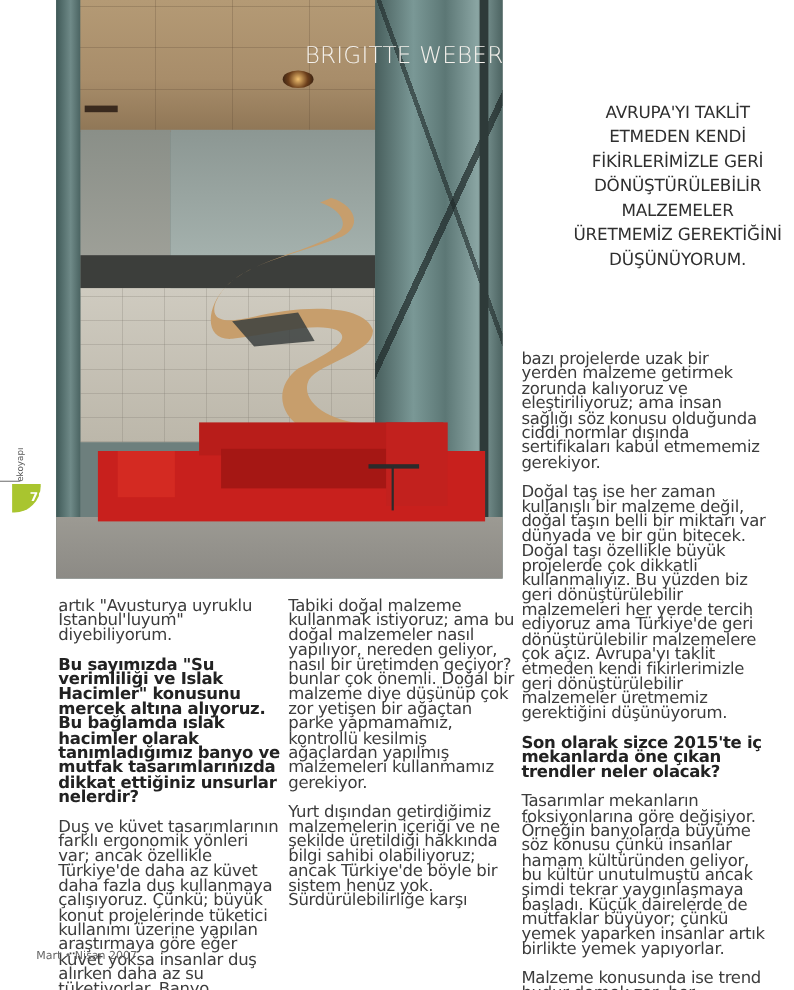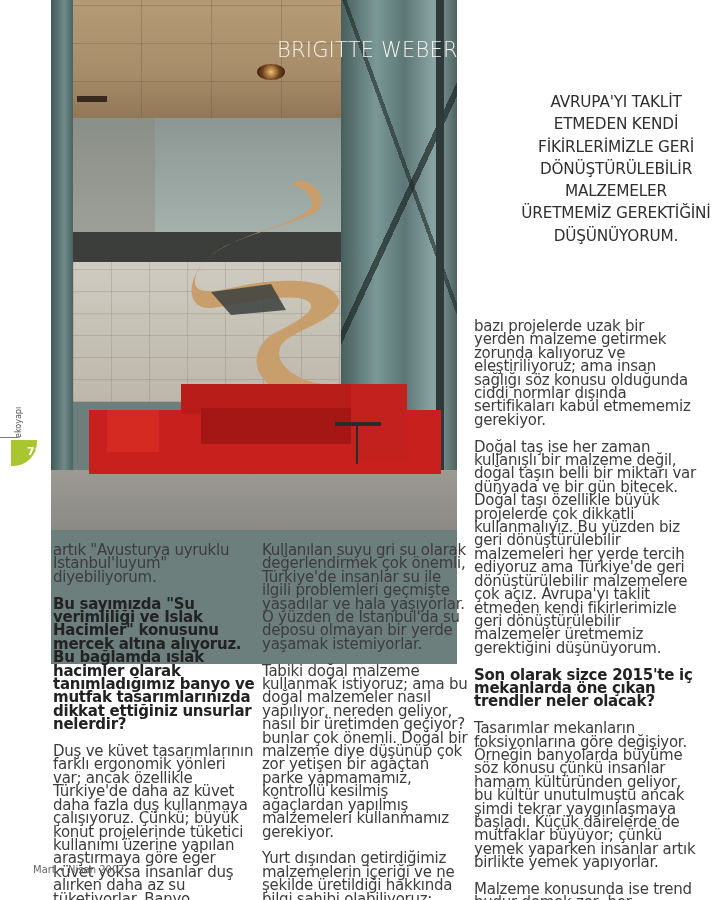--- a/index.html
+++ b/index.html
@@ -1,21 +1,21 @@
 <!DOCTYPE html>
 <html><head>
 <meta charset="utf-8">
 <style>
   * { margin: 0; padding: 0; box-sizing: border-box; }
   html, body { width: 722px; height: 900px; background: #ffffff; overflow: hidden; }
   body { position: relative; font-family: "DejaVu Sans", "Liberation Sans", sans-serif; color: #3a3a3a; }
 
   
   .photo {
-    position: absolute; left: 51px; top: 0; width: 406px; height: 664px;
+    position: absolute; left: 51px; top: 0; width: 406px; height: 526px;
     overflow: hidden; background: #6d7f7d;
   }
   .photo .layer { position: absolute; }
   .ceiling { left: 20px; top: 0; width: 290px; height: 120px;
     background: linear-gradient(180deg, #b49a75 0%, #a88d6a 60%, #8f7656 100%); }
   .ceiling-lines { left: 20px; top: 0; width: 290px; height: 120px;
     background:
       repeating-linear-gradient(90deg, rgba(90,70,50,0.25) 0 1px, transparent 1px 70px),
       repeating-linear-gradient(0deg, rgba(90,70,50,0.25) 0 1px, transparent 1px 38px); }
   .lamp { left: 206px; top: 64px; width: 28px; height: 16px; border-radius: 50%;
@@ -130,21 +130,20 @@
 
 <div class="pull-quote">AVRUPA'YI TAKLİT ETMEDEN KENDİ FİKİRLERİMİZLE GERİ DÖNÜŞTÜRÜLEBİLİR MALZEMELER ÜRETMEMİZ GEREKTİĞİNİ DÜŞÜNÜYORUM.</div>
 
 <div class="col col1">
   <p>artık "Avusturya uyruklu İstanbul'luyum" diyebiliyorum.</p>
   <p class="q">Bu sayımızda "Su verimliliği ve Islak Hacimler" konusunu mercek altına alıyoruz. Bu bağlamda ıslak hacimler olarak tanımladığımız banyo ve mutfak tasarımlarınızda dikkat ettiğiniz unsurlar nelerdir?</p>
   <p>Duş ve küvet tasarımlarının farklı ergonomik yönleri var; ancak özellikle Türkiye'de daha az küvet daha fazla duş kullanmaya çalışıyoruz. Çünkü; büyük konut projelerinde tüketici kullanımı üzerine yapılan araştırmaya göre eğer küvet yoksa insanlar duş alırken daha az su tüketiyorlar. Banyo bataryalarında ise batarya üreticileri çeşitli yöntemler geliştirdiler, aynı su basıncıyla saniyede daha az su akışı sağlıyorlar. Konfordan ödün vermeden su tüketimini azaltmamız gerekiyor ve kullandığımız suyun nereden gelip nereye gittiğine de önem vermemiz gerekiyor.</p>
 </div>
 
 <div class="col col2">
-  <p>Kullanılan suyu gri su olarak değerlendirmek çok önemli, Türkiye'de insanlar su ile ilgili problemleri geçmişte yaşadılar ve hala yaşıyorlar. O yüzden de İstanbul'da su deposu olmayan bir yerde yaşamak istemiyorlar.</p>
   <p>Tabiki doğal malzeme kullanmak istiyoruz; ama bu doğal malzemeler nasıl yapılıyor, nereden geliyor, nasıl bir üretimden geçiyor? bunlar çok önemli. Doğal bir malzeme diye düşünüp çok zor yetişen bir ağaçtan parke yapmamamız, kontrollü kesilmiş ağaçlardan yapılmış malzemeleri kullanmamız gerekiyor.</p>
   <p>Yurt dışından getirdiğimiz malzemelerin içeriği ve ne şekilde üretildiği  hakkında bilgi sahibi olabiliyoruz; ancak Türkiye'de böyle bir sistem henüz yok. Sürdürülebilirliğe karşı</p>
 </div>
 
 <div class="col col3">
   <p>bazı projelerde uzak bir yerden malzeme getirmek zorunda kalıyoruz ve eleştiriliyoruz; ama insan sağlığı söz konusu olduğunda ciddi normlar dışında sertifikaları kabul etmememiz gerekiyor.</p>
   <p>Doğal taş ise her zaman kullanışlı bir malzeme değil, doğal taşın belli bir miktarı var dünyada ve bir gün bitecek. Doğal taşı özellikle büyük projelerde çok dikkatli kullanmalıyız. Bu yüzden biz geri dönüştürülebilir malzemeleri her yerde tercih ediyoruz ama Türkiye'de geri dönüştürülebilir malzemelere çok açız. Avrupa'yı taklit etmeden kendi fikirlerimizle geri dönüştürülebilir malzemeler üretmemiz gerektiğini düşünüyorum.</p>
   <p class="q">Son olarak sizce 2015'te iç mekanlarda öne çıkan trendler neler olacak?</p>
   <p>Tasarımlar mekanların foksiyonlarına göre değişiyor. Örneğin banyolarda büyüme söz konusu çünkü insanlar hamam kültüründen geliyor, bu kültür unutulmuştu ancak şimdi tekrar yaygınlaşmaya başladı. Küçük dairelerde de mutfaklar büyüyor; çünkü yemek yaparken insanlar artık birlikte yemek yapıyorlar.</p>
   <p><span>Malzeme konusunda ise trend budur demek zor, her mimarın farklı bir tarzı ve kriteri var ama doğal dokular her zaman devam edecek diye düşünüyorum. Bence artık parlak, suni, hightec malzemelere çok uzun süre geri dönmeyiz, insanlar gösterişten biraz vazgeçiyorlar, biraz daha yaşama uygun evleri tercih ediyorlar. Günümüzde insanlar daha rahat yaşamaya başladılar ve ihtişamdan ziyade yaşayacakları bir yuva arayışındalar.</span><span class="end-mark"></span></p>

